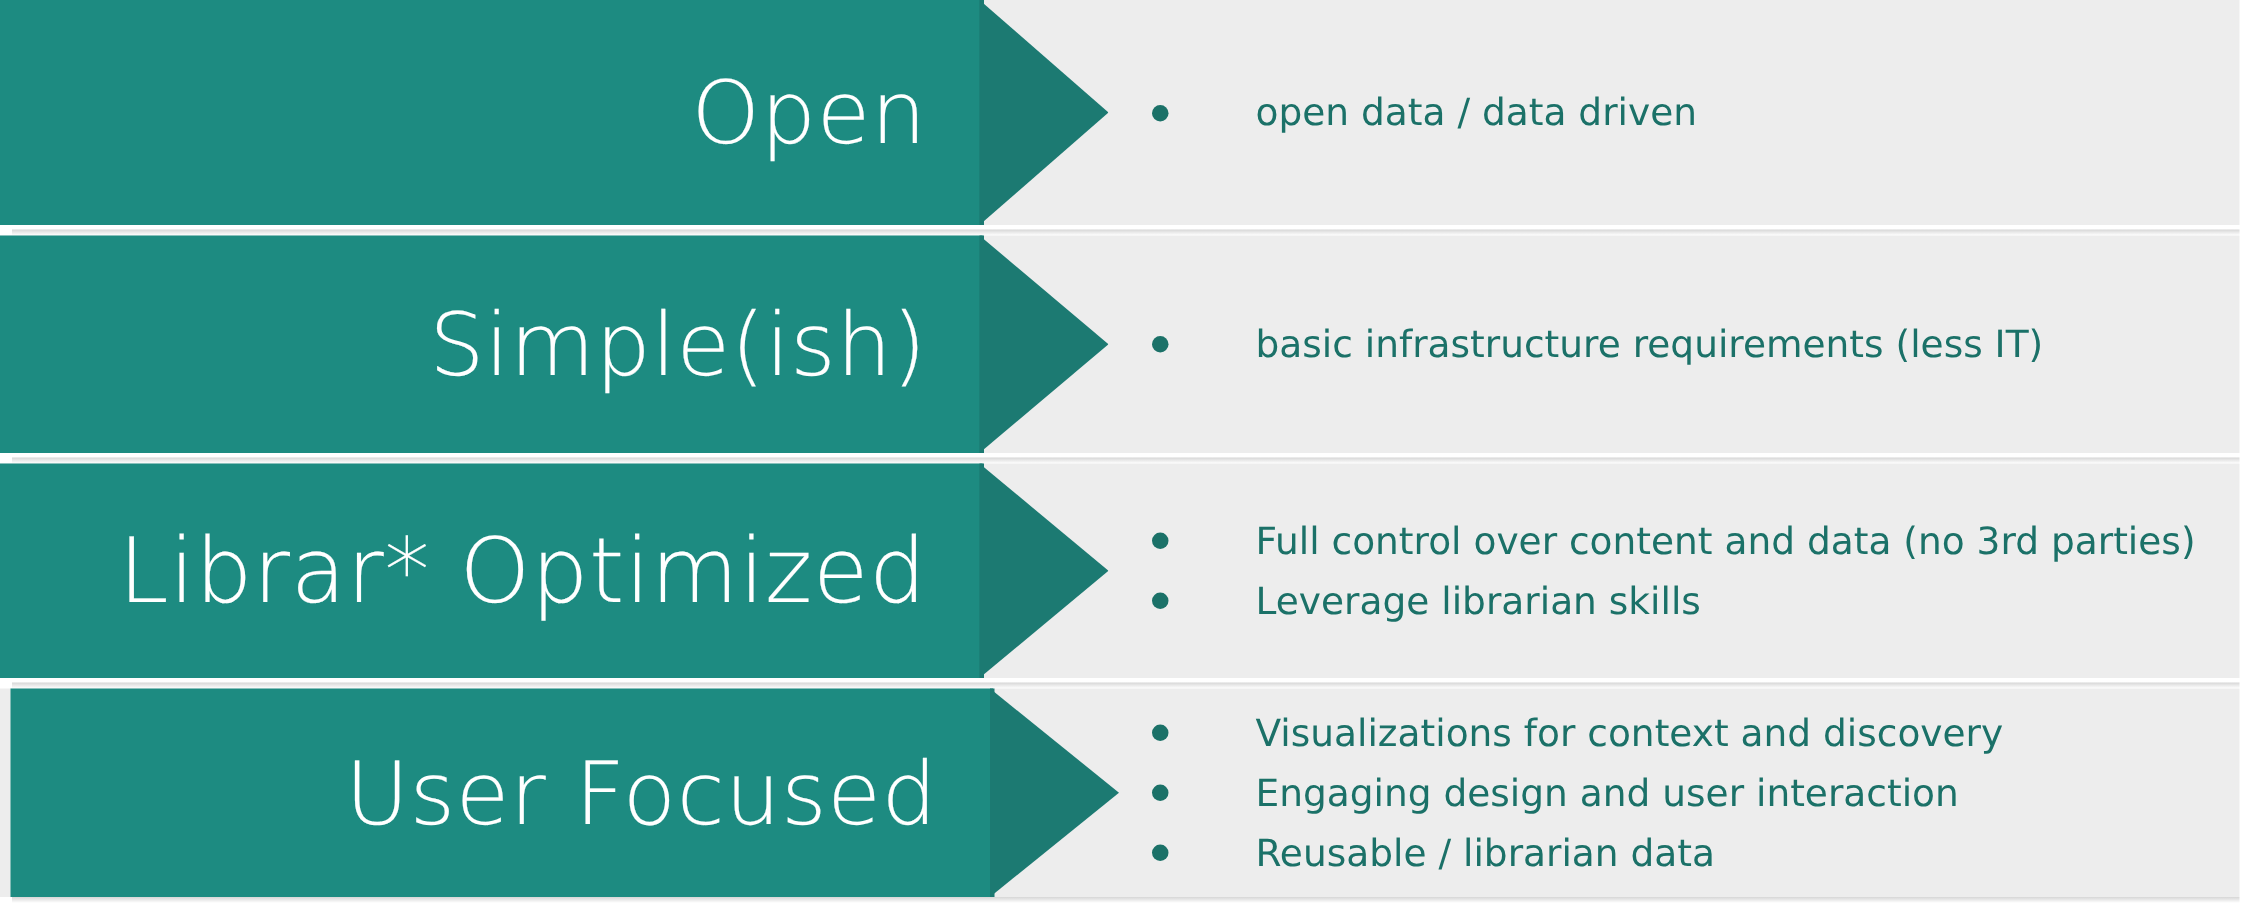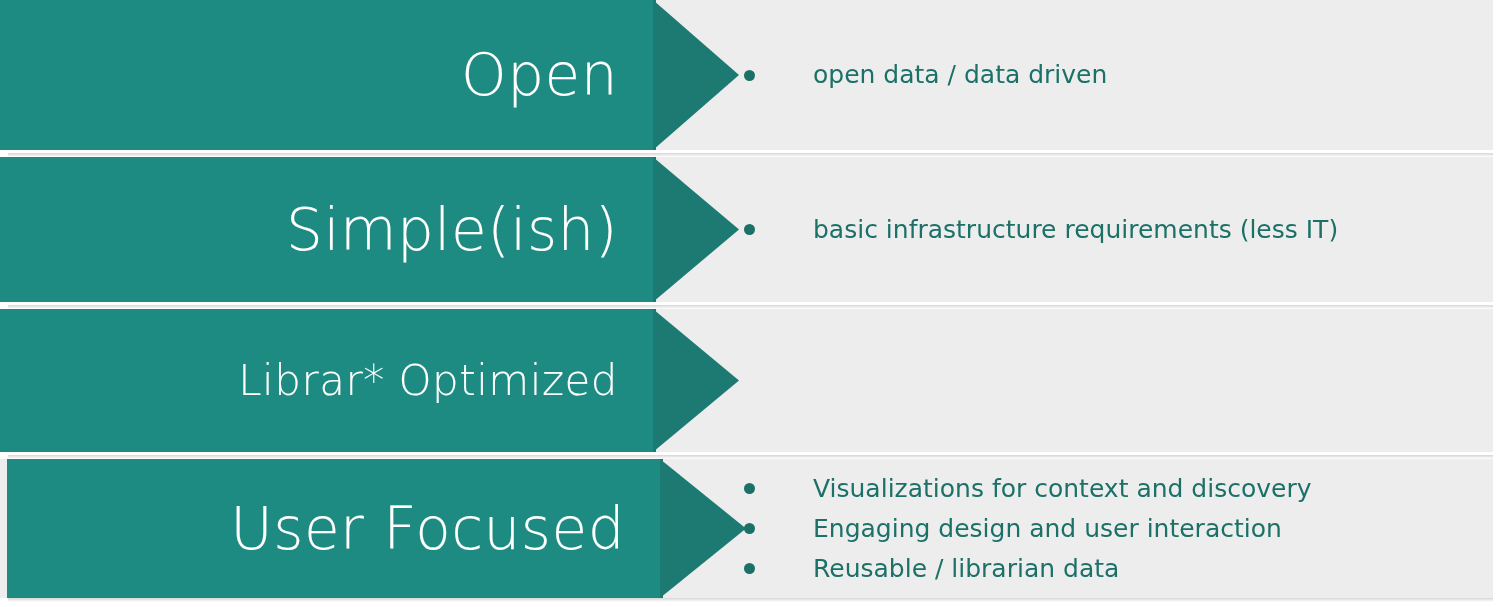--- a/index.html
+++ b/index.html
@@ -86,26 +86,26 @@
     font-family: "DejaVu Sans", sans-serif;
     font-weight: 100;
     font-size: 58px;
     letter-spacing: 0.5px;
     line-height: 1;
     -webkit-text-stroke: 0.1px #ffffff;
     white-space: nowrap;
     text-align: right;
   }
   .arrow-label.sz-lg  { font-size: 58px; }
-  .arrow-label.sz-md  { font-size: 42px; }
+  .arrow-label.sz-md  { font-size: 60px; }
 
   
   .bullets {
     position: absolute;
-    left: 744px;
+    left: 768px;
     top: 0;
     right: 10px;
     height: 100%;
     display: flex;
     flex-direction: column;
     justify-content: center;
     box-sizing: border-box;
   }
   .bullet-row {
     display: flex;
@@ -189,20 +189,30 @@
   </div>
 
   <div class="band" style="top:309px; height:143px;">
     <div class="panel"></div>
     <div class="arrow" style="left:0px;">
       <div class="arrow-body"></div>
       <div class="arrow-seam"></div>
       <div class="arrow-head"></div>
       <div class="arrow-label sz-md">Librar* Optimized</div>
     </div>
+    <div class="bullets">
+      <div class="bullet-row">
+        <span class="bullet-dot"></span>
+        <span class="bullet-text">Full control over content and data (no 3rd parties)</span>
+      </div>
+      <div class="bullet-row">
+        <span class="bullet-dot"></span>
+        <span class="bullet-text">Leverage librarian skills</span>
+      </div>
+    </div>
   </div>
 
   <div class="separator" style="top:452px; height:7px;">
     <div class="sep-shadow" style="top:3px;"></div>
   </div>
 
   <div class="band" style="top:459px; height:139px;padding-left:36px;">
     <div class="panel"></div>
     <div class="arrow" style="left:7px;">
       <div class="arrow-body"></div>

